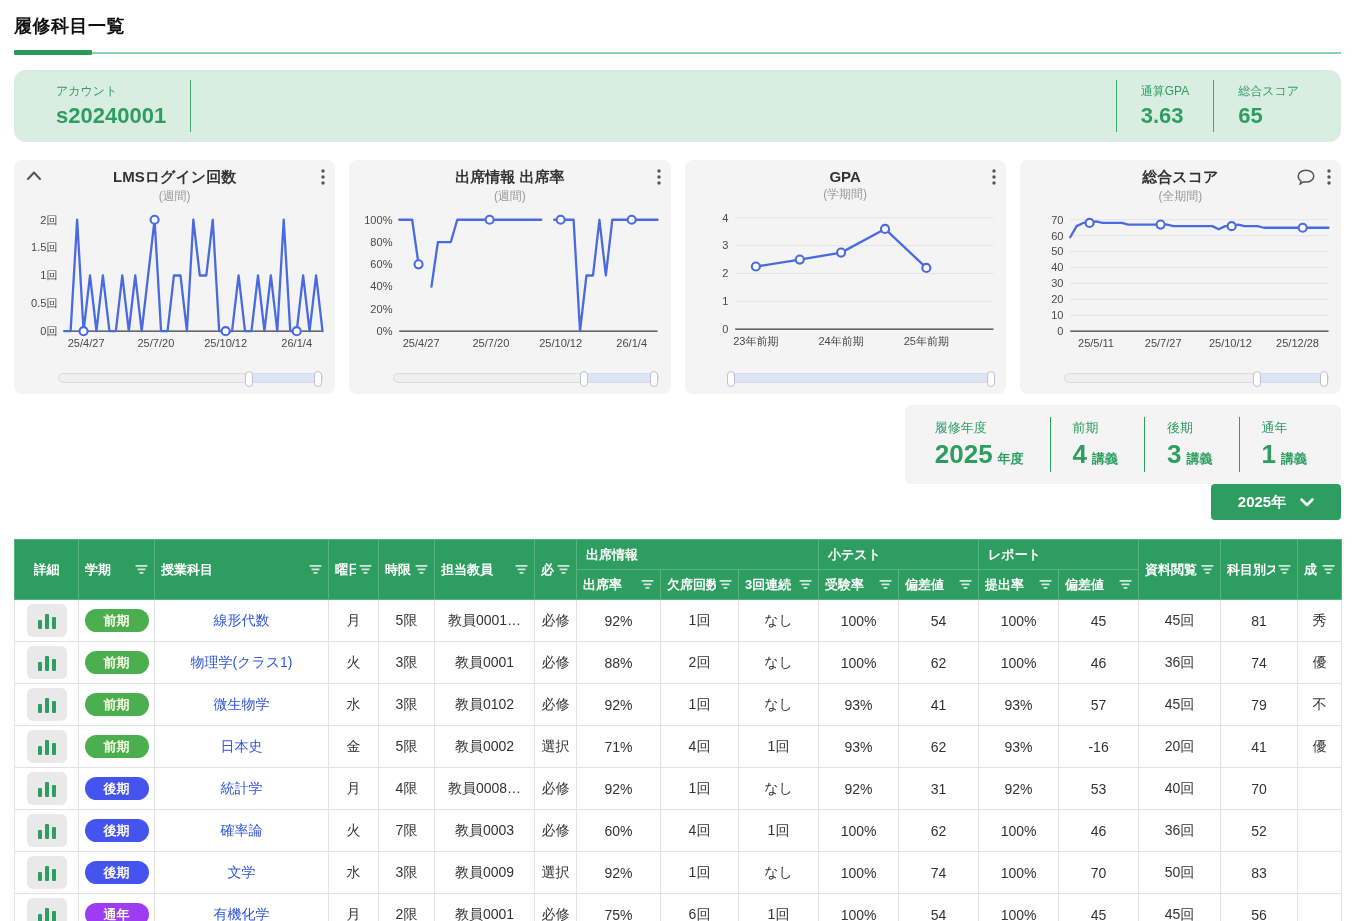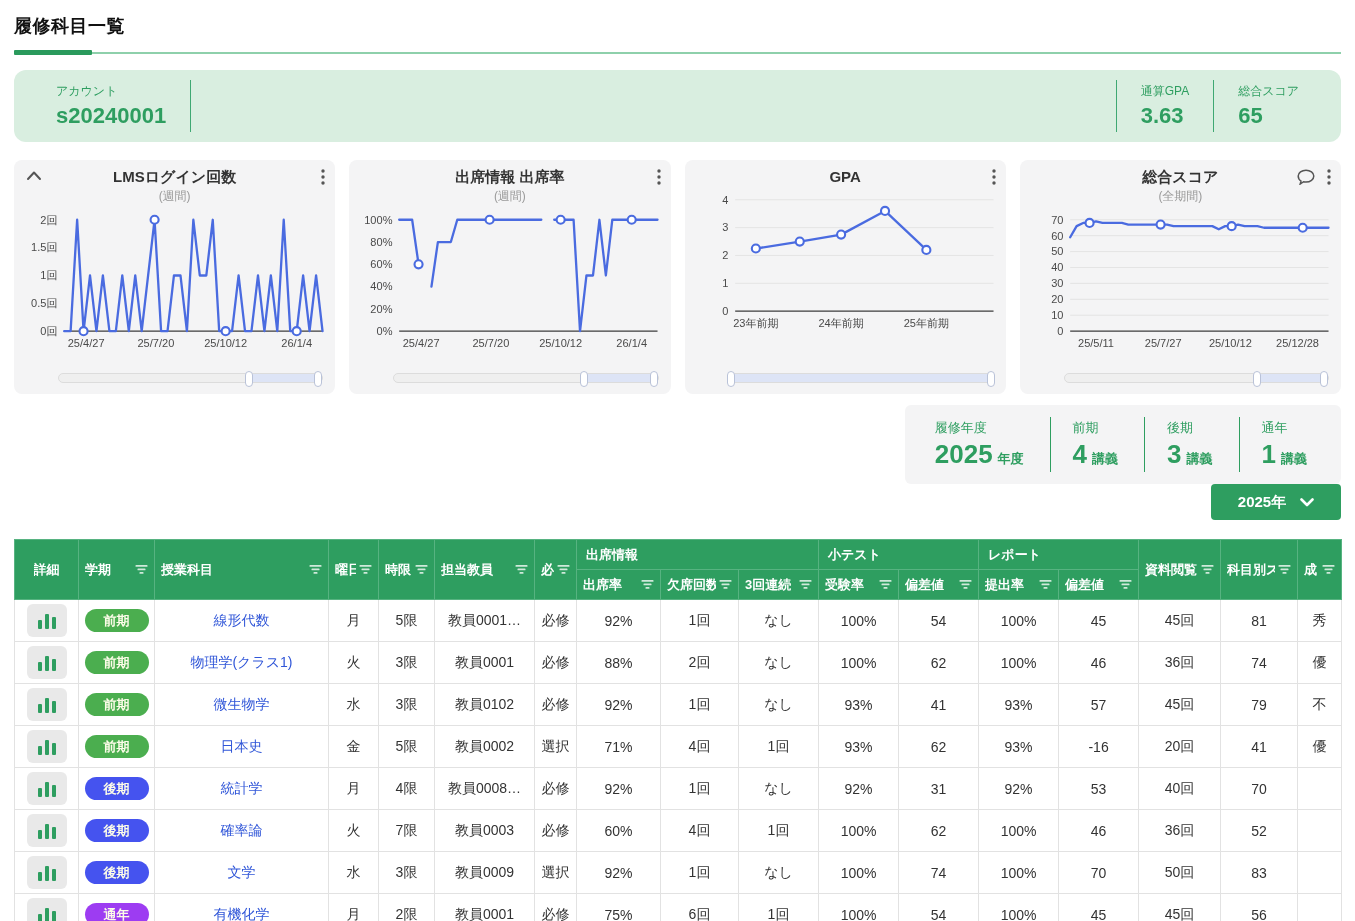--- a/index.html
+++ b/index.html
@@ -181,20 +181,21 @@
       </div>
       <div class="chart-card">
         <div class="chart-icons">
           <button class="icon-btn"><svg width="4" height="16" viewBox="0 0 4 16">
               <circle cx="2" cy="2" r="1.7" fill="#555"></circle>
               <circle cx="2" cy="8" r="1.7" fill="#555"></circle>
               <circle cx="2" cy="14" r="1.7" fill="#555"></circle>
             </svg></button>
         </div>
         <div class="chart-title">GPA</div>
+        <div class="chart-sub">(学期間)</div>
         <svg viewBox="0 0 322 164" class="chart-svg">
           <line x1="46" x2="315" y1="12" y2="12" stroke="#e3e3e3" stroke-width="1"></line>
           <text x="39" y="16" text-anchor="end" font-size="11.5" fill="#4a4a4a">4</text>
           <line x1="46" x2="315" y1="41" y2="41" stroke="#e3e3e3" stroke-width="1"></line>
           <text x="39" y="45" text-anchor="end" font-size="11.5" fill="#4a4a4a">3</text>
           <line x1="46" x2="315" y1="70" y2="70" stroke="#e3e3e3" stroke-width="1"></line>
           <text x="39" y="74" text-anchor="end" font-size="11.5" fill="#4a4a4a">2</text>
           <line x1="46" x2="315" y1="99" y2="99" stroke="#e3e3e3" stroke-width="1"></line>
           <text x="39" y="103" text-anchor="end" font-size="11.5" fill="#4a4a4a">1</text>
           <text x="39" y="132" text-anchor="end" font-size="11.5" fill="#4a4a4a">0</text>

